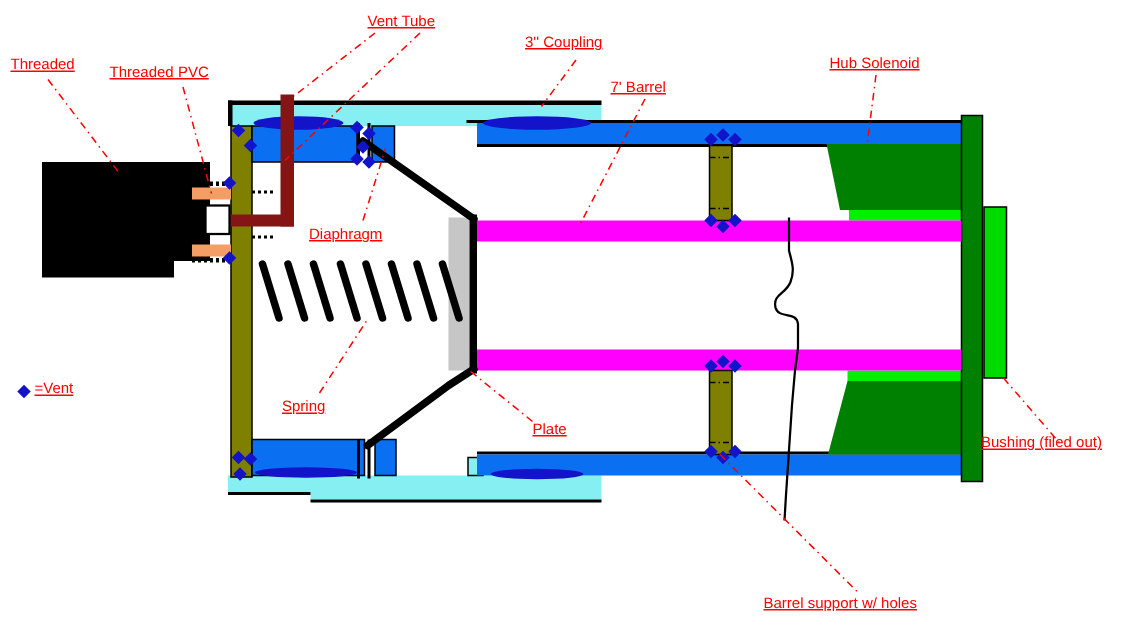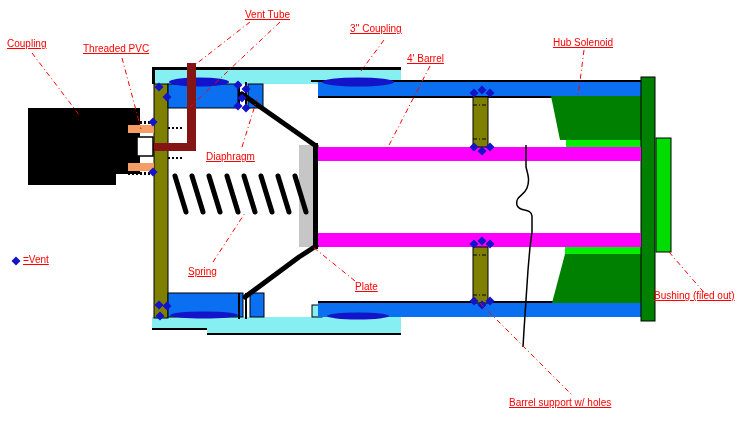--- a/index.html
+++ b/index.html
@@ -174,24 +174,24 @@
     <line x1="430" y1="66" x2="387" y2="149" class="leader"></line>
     <line x1="584" y1="50" x2="578" y2="97" class="leader"></line>
     <line x1="242" y1="147" x2="257" y2="99" class="leader"></line>
     <line x1="213" y1="262" x2="245" y2="213" class="leader"></line>
     <line x1="355" y1="281" x2="313" y2="247" class="leader"></line>
     <line x1="669" y1="252" x2="707" y2="296" class="leader"></line>
     <line x1="480" y1="303" x2="572" y2="395" class="leader"></line>
   </g>
 </svg>
 
-<div class="lbl" style="left:7px;top:37px">Coupling</div>
-<div class="lbl" style="left:83px;top:42px">Threaded PVC</div>
+<div class="lbl" style="left:7px;top:37px">Threaded</div>
+<div class="lbl" style="left:73px;top:42px">Threaded PVC</div>
 <div class="lbl" style="left:245px;top:8px">Vent Tube</div>
 <div class="lbl" style="left:350px;top:22px">3'' Coupling</div>
-<div class="lbl" style="left:407px;top:52px">4' Barrel</div>
+<div class="lbl" style="left:407px;top:52px">7' Barrel</div>
 <div class="lbl" style="left:553px;top:36px">Hub Solenoid</div>
 <div class="lbl" style="left:206px;top:150px">Diaphragm</div>
 <div class="lbl" style="left:188px;top:265px">Spring</div>
 <div class="lbl" style="left:355px;top:280px">Plate</div>
 <div class="lbl" style="left:654px;top:289px">Bushing (filed out)</div>
 <div class="lbl" style="left:509px;top:396px">Barrel support w/ holes</div>
 <div class="lbl" style="left:23px;top:253px">=Vent</div>
 
 </body></html>

